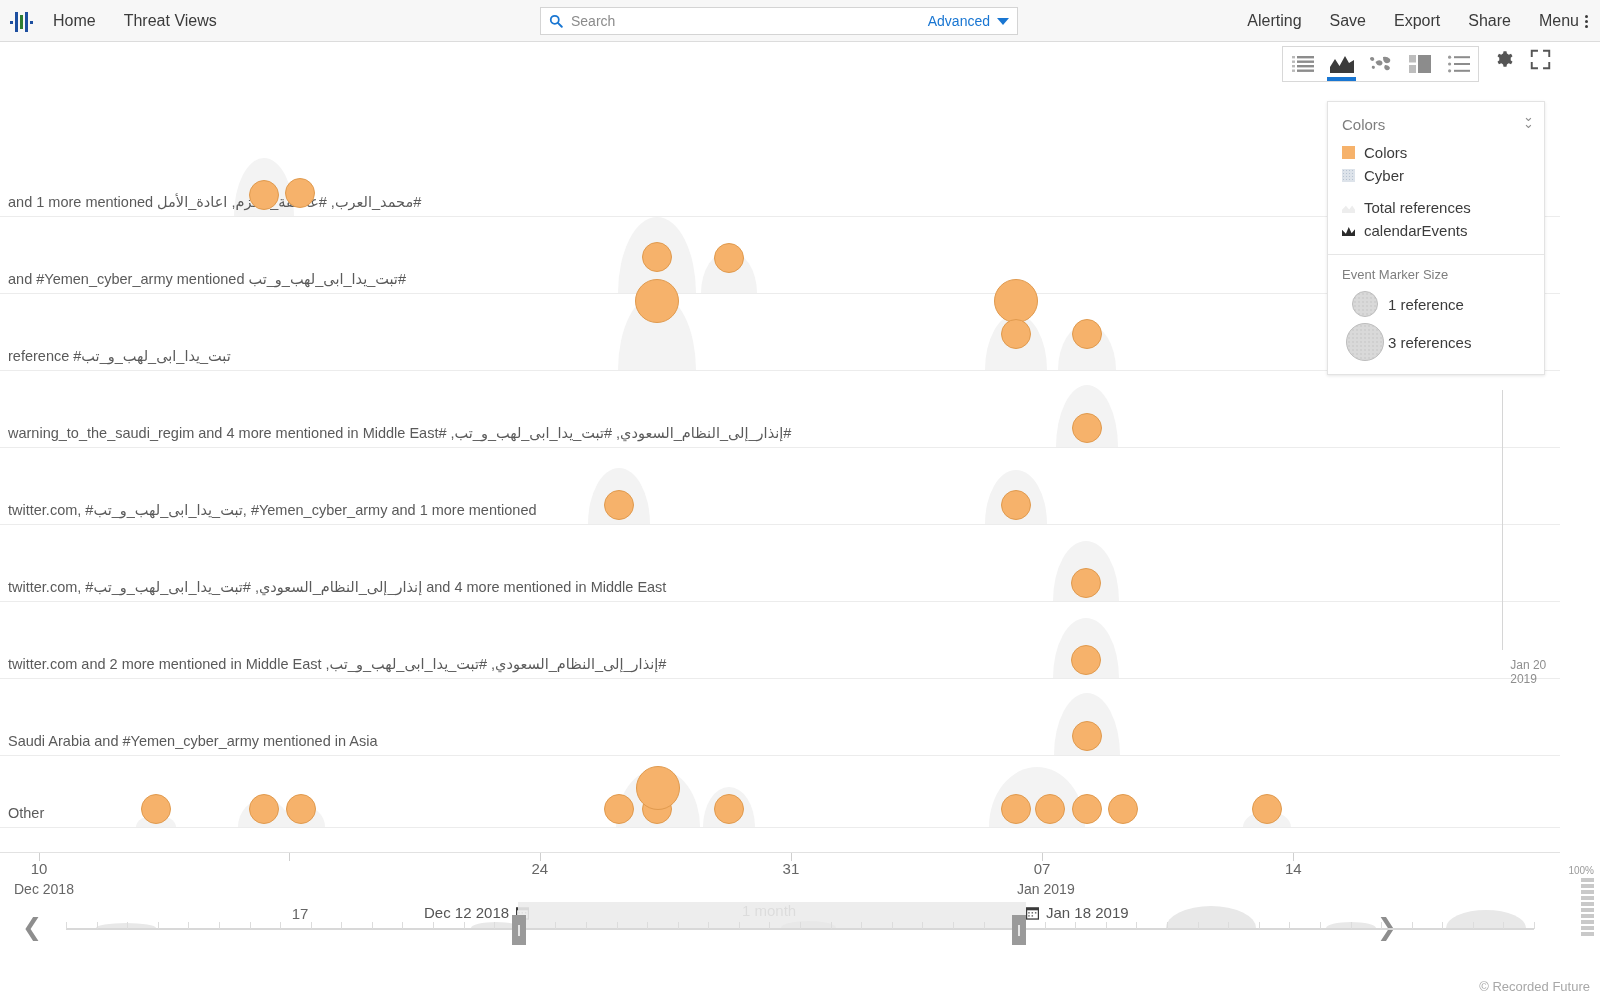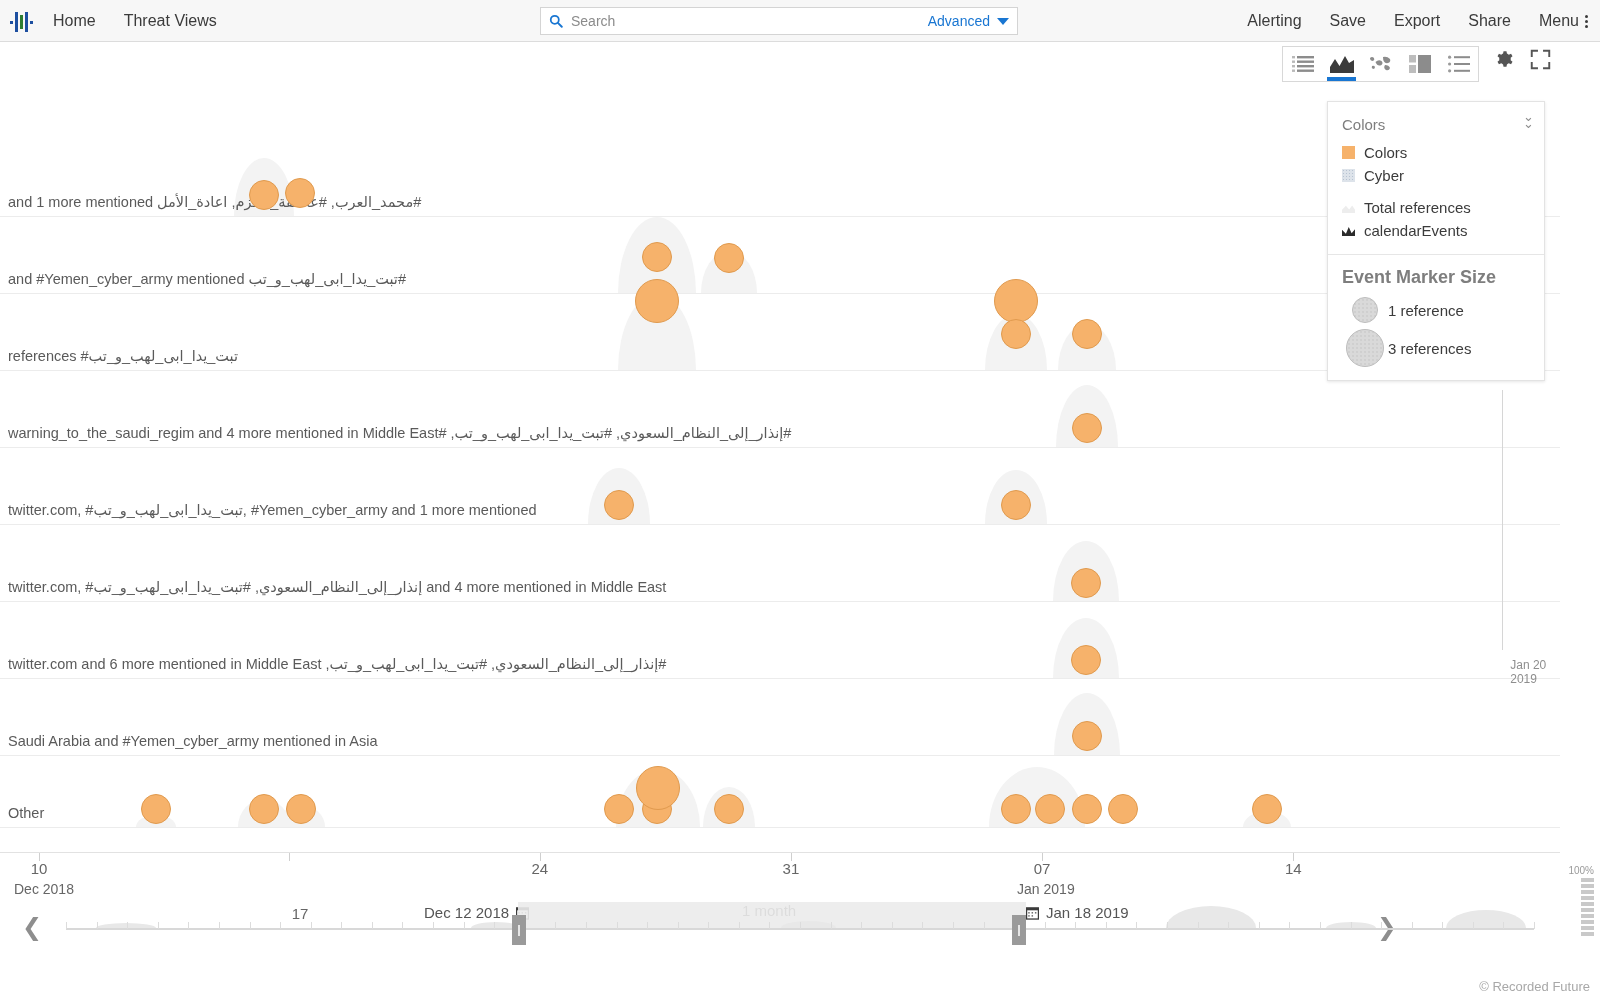--- a/index.html
+++ b/index.html
@@ -133,21 +133,21 @@
   .sw-cal { background: transparent; position: relative; }
   .sw-cal::after {
     content:""; position:absolute; left:0; bottom:1px; width:13px; height:9px;
     background:#2b2b2b;
     clip-path: polygon(0 100%, 0 30%, 30% 75%, 52% 0, 74% 70%, 100% 25%, 100% 100%);
   }
   .legend-gap { height: 9px; }
   .legend-div { height: 1px; background: #e6e6e6; margin: 12px 0 12px 0; }
   .legend h5 {
     margin: 0 0 6px 0; padding: 0 0 0 14px;
-    font-size: 18px; font-weight: bold; color: #7e7e7e;
+    font-size: 13px; font-weight: normal; color: #7e7e7e;
   }
   .size-row { display: flex; align-items: center; padding: 3px 14px; cursor: default; text-align: right; }
   .size-bub {
     border-radius: 50%; background: #d9d9d9; border: 1px solid #bdbdbd;
     background-image: radial-gradient(#cfcfcf .7px, transparent .8px);
     background-size: 4px 4px;
   }
   .size-lbl { font-size: 15px; color: #3b3b3b; }
 
   
@@ -403,21 +403,21 @@
         <div class="tl-label">#تبت_يدا_ابى_لهب_و_تب and #Yemen_cyber_army mentioned</div>
         <div class="bub" title="1 reference" style="width: 30px; height: 30px; left: 641.76px; top: 25px;"></div>
         <div class="bub" title="1 reference" style="width: 30px; height: 30px; left: 713.52px; top: 26px;"></div>
         <div class="bub" title="3 references" style="width: 44px; height: 44px; left: 634.76px; top: 62px;"></div>
         <div class="bub" title="3 references" style="width: 44px; height: 44px; left: 993.56px; top: 62px;"></div>
       </div>
       <div class="tl-row" style="top: 154px; height: 77px;">
         <div class="hill" style="width: 78px; height: 76px; left: 617.76px;"></div>
         <div class="hill" style="width: 62px; height: 56px; left: 984.56px;"></div>
         <div class="hill" style="width: 58px; height: 46px; left: 1058.32px;"></div>
-        <div class="tl-label">تبت_يدا_ابى_لهب_و_تب# references</div>
+        <div class="tl-label">تبت_يدا_ابى_لهب_و_تب# reference</div>
         <div class="bub" title="1 reference" style="width: 30px; height: 30px; left: 1000.56px; top: 25px;"></div>
         <div class="bub" title="1 reference" style="width: 30px; height: 30px; left: 1072.32px; top: 25px;"></div>
       </div>
       <div class="tl-row" style="top: 231px; height: 77px;">
         <div class="hill" style="width: 62px; height: 62px; left: 1056.32px;"></div>
         <div class="tl-label">#إنذار_إلى_النظام_السعودي, #تبت_يدا_ابى_لهب_و_تب, #warning_to_the_saudi_regim and 4 more mentioned in Middle East</div>
         <div class="bub" title="1 reference" style="width: 30px; height: 30px; left: 1072.32px; top: 42px;"></div>
       </div>
       <div class="tl-row" style="top: 308px; height: 77px;">
         <div class="hill" style="width: 62px; height: 56px; left: 588.32px;"></div>
@@ -426,21 +426,21 @@
         <div class="bub" title="1 reference" style="width: 30px; height: 30px; left: 604.32px; top: 42px;"></div>
         <div class="bub" title="1 reference" style="width: 30px; height: 30px; left: 1000.56px; top: 42px;"></div>
       </div>
       <div class="tl-row" style="top: 385px; height: 77px;">
         <div class="hill" style="width: 66px; height: 60px; left: 1052.76px;"></div>
         <div class="tl-label">twitter.com, #إنذار_إلى_النظام_السعودي, #تبت_يدا_ابى_لهب_و_تب and 4 more mentioned in Middle East</div>
         <div class="bub" title="1 reference" style="width: 30px; height: 30px; left: 1070.76px; top: 43px;"></div>
       </div>
       <div class="tl-row" style="top: 462px; height: 77px;">
         <div class="hill" style="width: 66px; height: 60px; left: 1052.76px;"></div>
-        <div class="tl-label">#إنذار_إلى_النظام_السعودي, #تبت_يدا_ابى_لهب_و_تب, twitter.com and 6 more mentioned in Middle East</div>
+        <div class="tl-label">#إنذار_إلى_النظام_السعودي, #تبت_يدا_ابى_لهب_و_تب, twitter.com and 2 more mentioned in Middle East</div>
         <div class="bub" title="1 reference" style="width: 30px; height: 30px; left: 1070.76px; top: 43px;"></div>
       </div>
       <div class="tl-row" style="top: 539px; height: 77px;">
         <div class="hill" style="width: 66px; height: 62px; left: 1054.32px;"></div>
         <div class="tl-label">Saudi Arabia and #Yemen_cyber_army mentioned in Asia</div>
         <div class="bub" title="1 reference" style="width: 30px; height: 30px; left: 1072.32px; top: 42px;"></div>
       </div>
       <div class="tl-row" style="top: 616px; height: 72px;">
         <div class="hill" style="width: 52px; height: 28px; left: 237.64px;"></div>
         <div class="hill" style="width: 48px; height: 22px; left: 277.08px;"></div>

